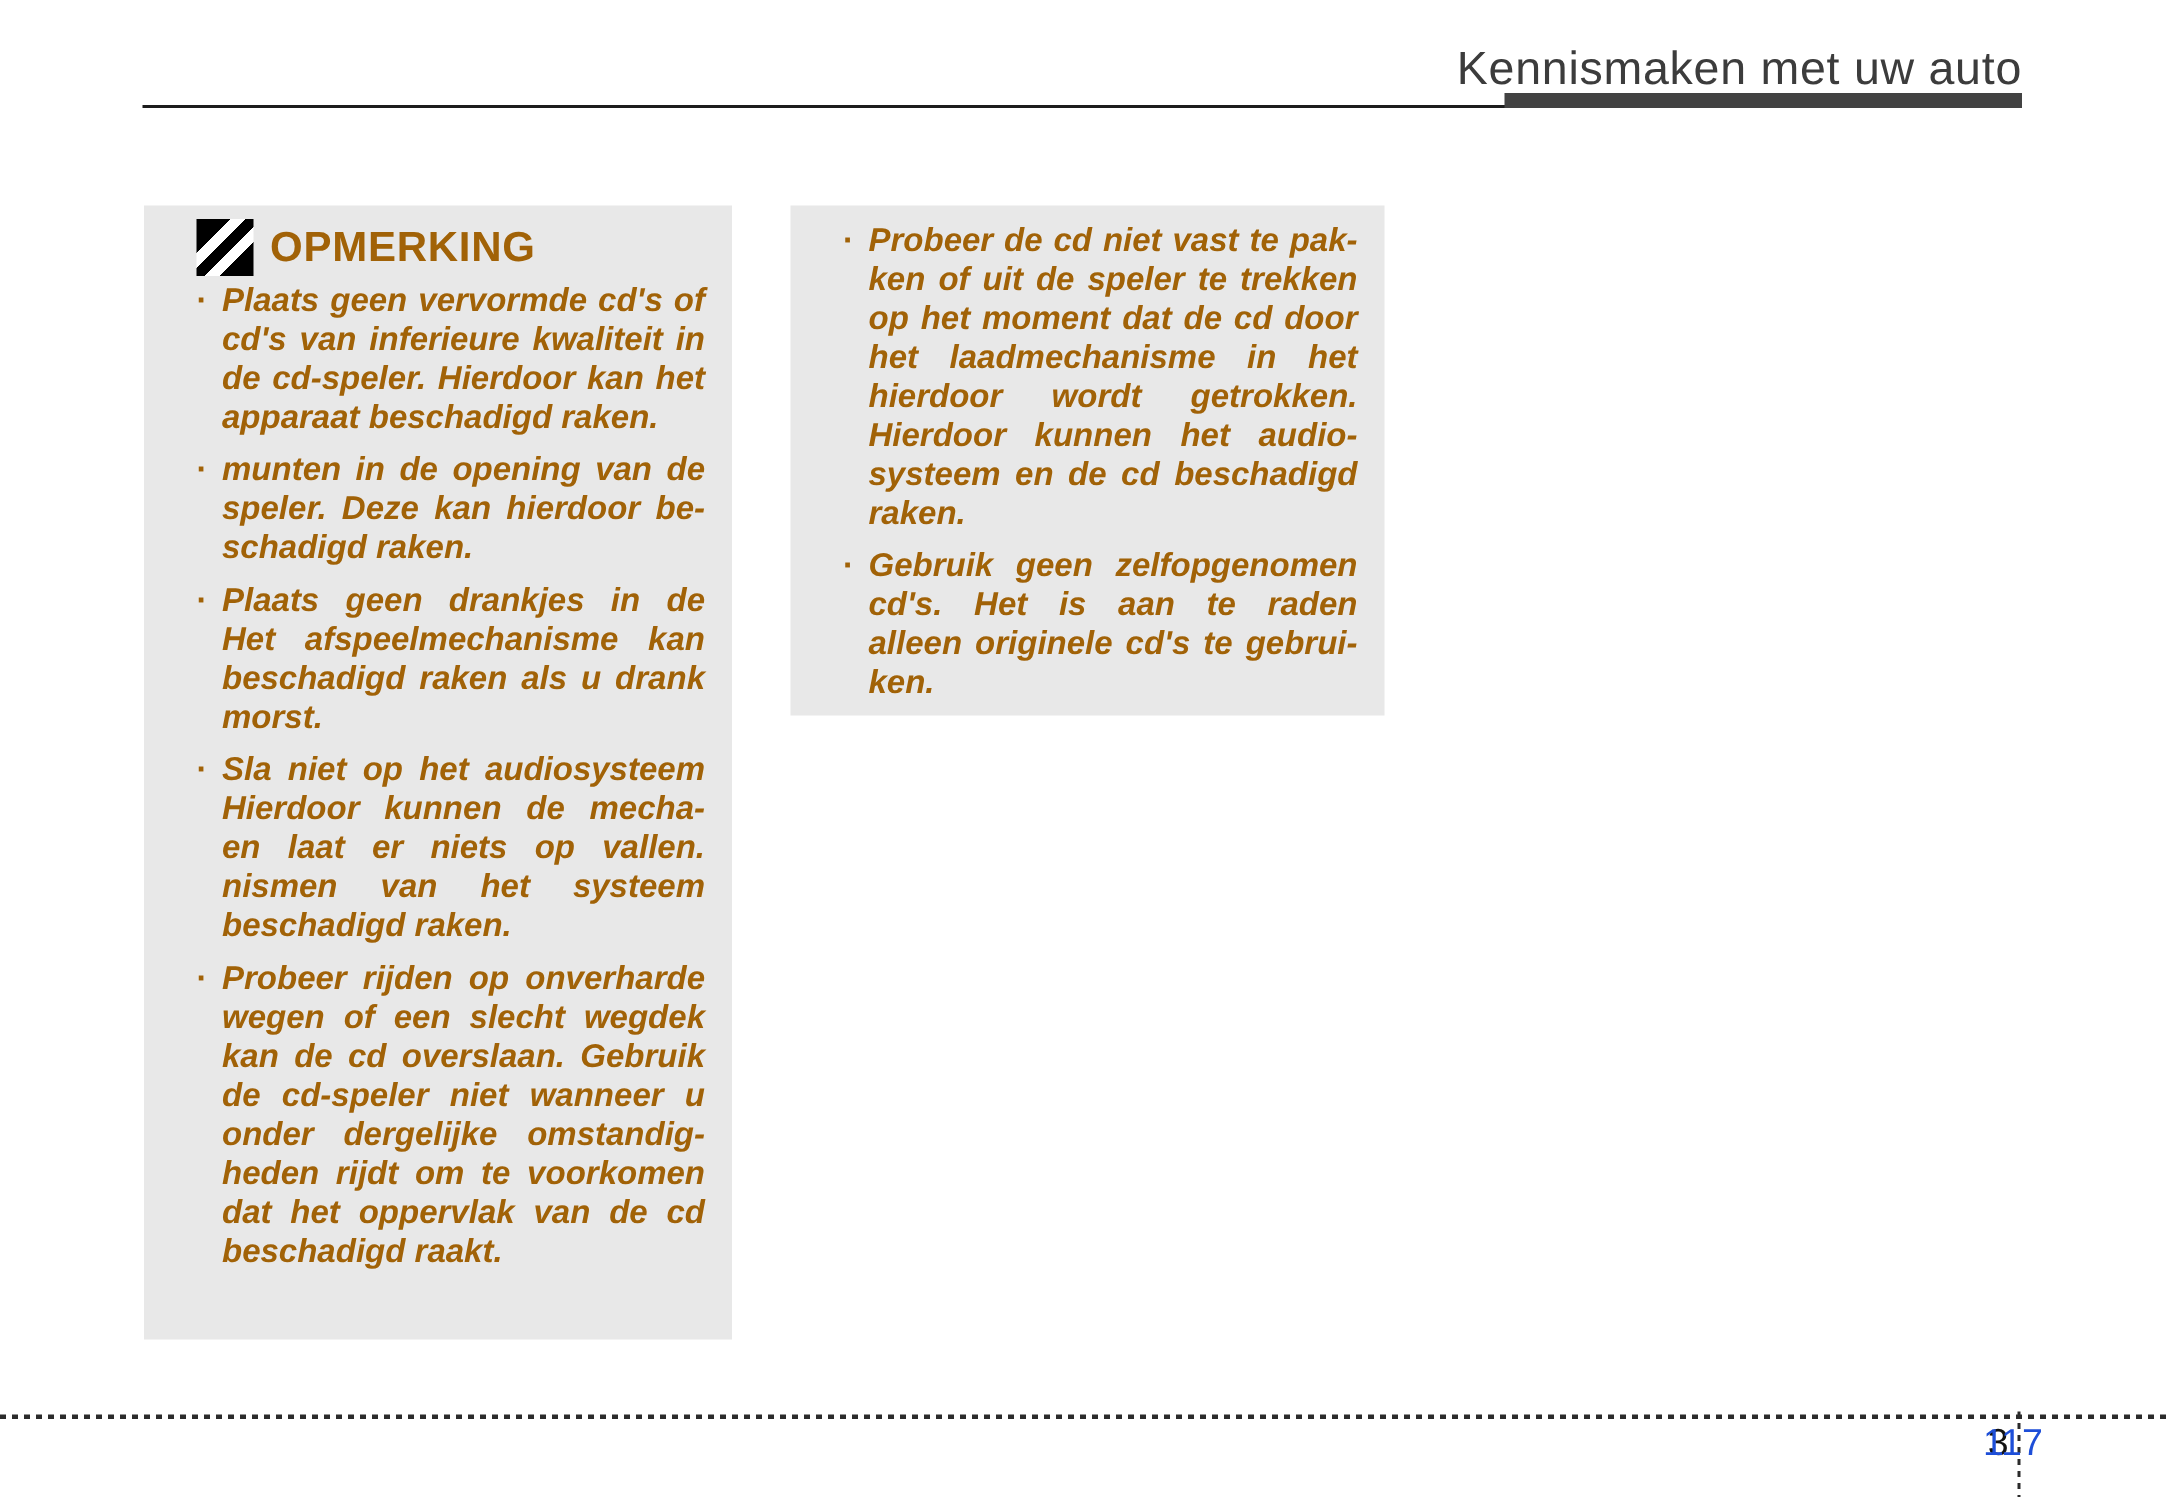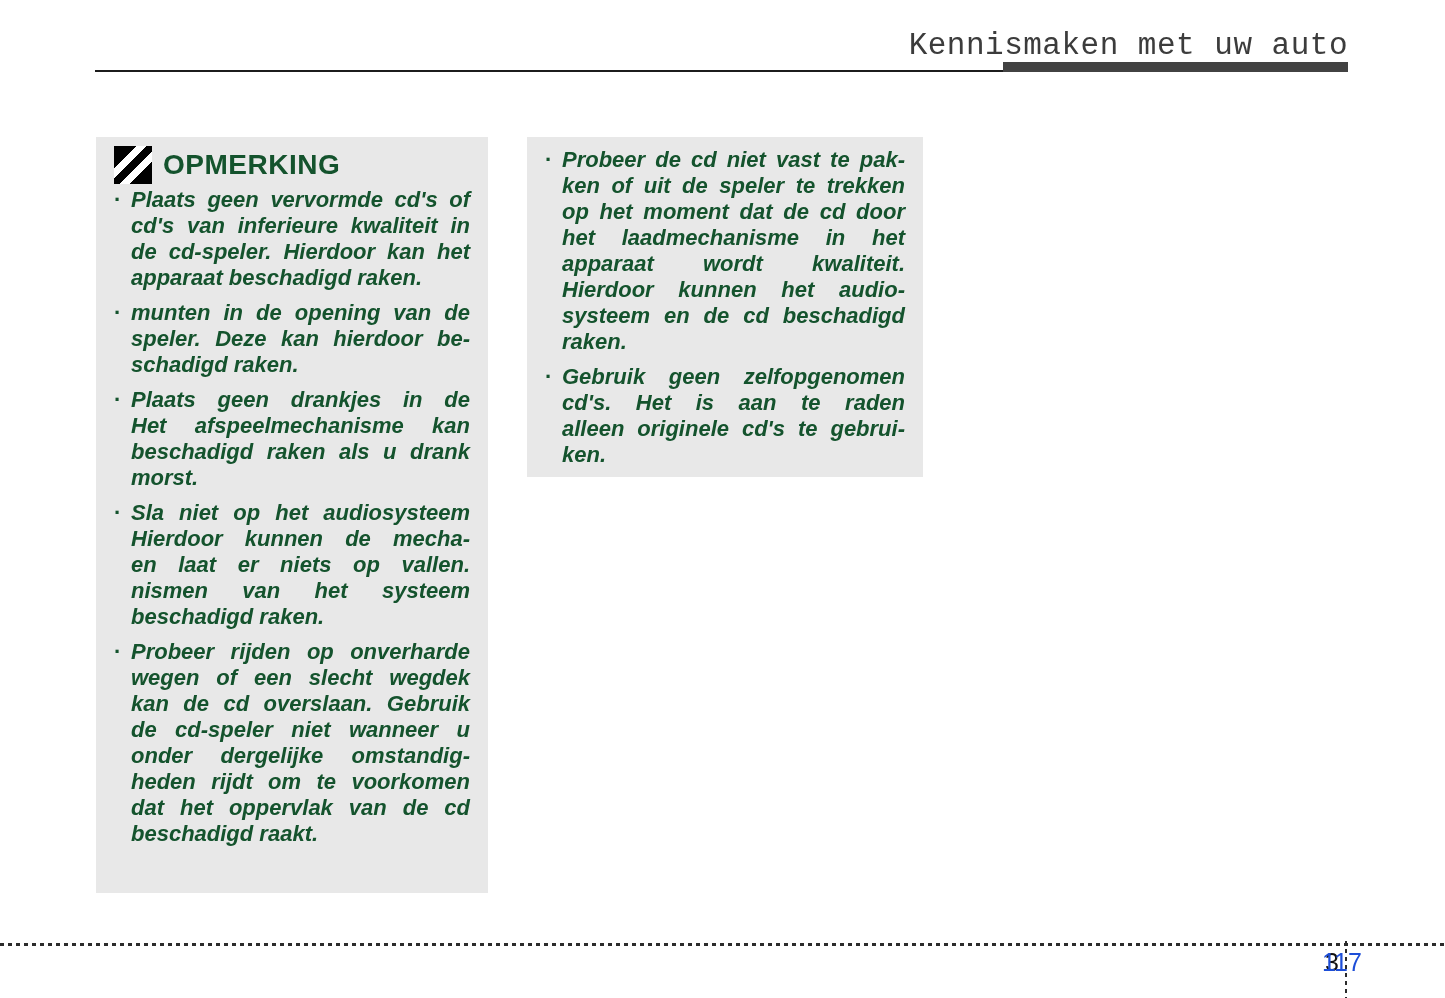--- a/index.html
+++ b/index.html
@@ -14,21 +14,21 @@
     height: 998px;
     background: #ffffff;
     overflow: hidden;
   }
 
   
   .header-title {
     position: absolute;
     top: 28px;
     right: 97px;
-    font-family: Liberation Mono, monospace;
+    font-family: Liberation Sans, sans-serif;
     font-size: 31px;
     color: #3c3c3c;
     letter-spacing: 0.5px;
     white-space: nowrap;
   }
   .header-bar {
     position: absolute;
     left: 1003px;
     top: 62px;
     width: 345px;
@@ -42,22 +42,22 @@
     width: 1253px;
     height: 2px;
     background: #1c1c1c;
   }
 
   
   .note-box {
     position: absolute;
     background: #e8e8e8;
     box-sizing: border-box;
-    padding: 8px 18px 0 18px;
-    color: #14532d;
+    padding: 8px 18px 0 35px;
+    color: #a16207;
   }
   #note-box-left  { left: 96px;  top: 137px; width: 392px; height: 756px; }
   #note-box-right { left: 527px; top: 137px; width: 396px; height: 340px; padding-top: 10px; }
 
   .note-heading {
     display: flex;
     align-items: center;
     gap: 11px;
     height: 40px;
     margin-bottom: 2px;
@@ -208,21 +208,21 @@
 
   <div class="note-box" id="note-box-right">
     <ul class="note-list">
         <li>
           <span class="bullet-marker">·</span>
           <div>
             <div class="note-line">Probeer de cd niet vast te pak-</div>
             <div class="note-line">ken of uit de speler te trekken</div>
             <div class="note-line">op het moment dat de cd door</div>
             <div class="note-line">het laadmechanisme in het</div>
-            <div class="note-line">apparaat wordt kwaliteit.</div>
+            <div class="note-line">hierdoor wordt getrokken.</div>
             <div class="note-line">Hierdoor kunnen het audio-</div>
             <div class="note-line">systeem en de cd beschadigd</div>
             <div class="note-line last">raken.</div>
           </div>
         </li>
         <li>
           <span class="bullet-marker">·</span>
           <div>
             <div class="note-line">Gebruik geen zelfopgenomen</div>
             <div class="note-line">cd's.  Het is aan te raden</div>

